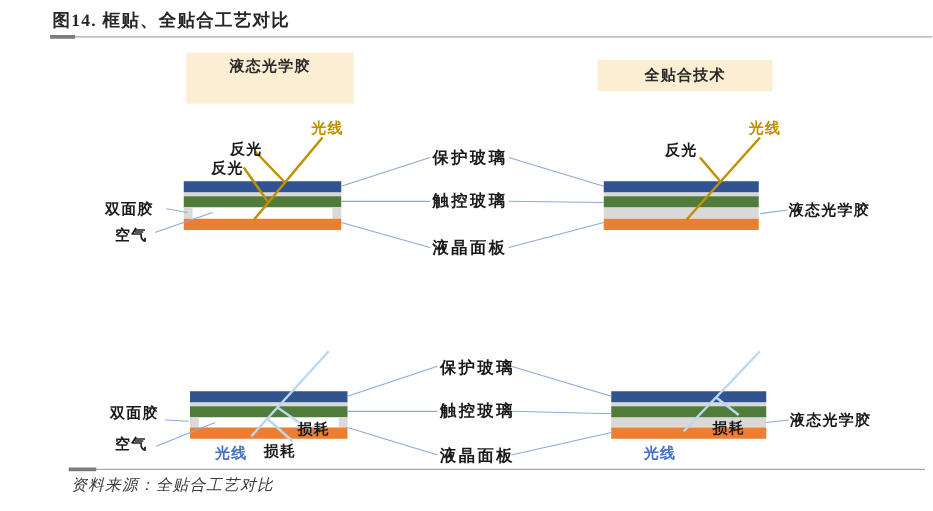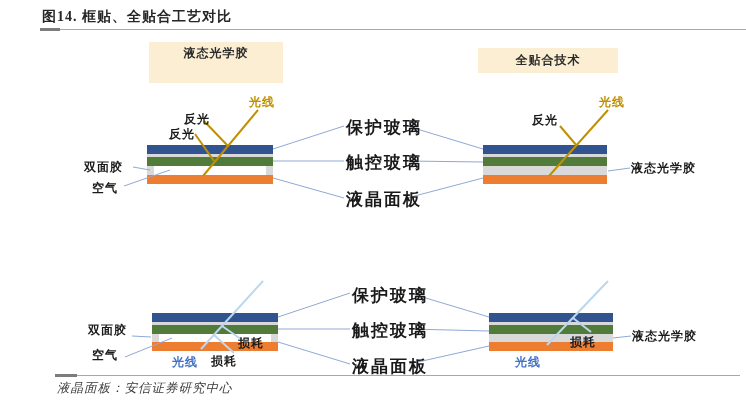--- a/index.html
+++ b/index.html
@@ -1,21 +1,21 @@
 <!DOCTYPE html>
 <html><head>
 <meta charset="utf-8">
 <style>
   html,body{margin:0;padding:0;background:#fff;}
   #canvas{position:relative;width:746px;height:409px;background:#ffffff;overflow:hidden;
           font-family:"Liberation Serif",serif;}
   .abs{position:absolute;}
   .lbl{position:absolute;font-family:"Liberation Serif",serif;font-weight:bold;
        font-size:12px;color:#1a1a1a;white-space:nowrap;letter-spacing:1px;line-height:1.1;}
-  .glass-lbl{font-size:17px;letter-spacing:2px;}
+  .glass-lbl{font-size:13px;letter-spacing:2px;}
   .gold{color:#BF9000;}
   .bluetxt{color:#4472C4;}
   .title{position:absolute;left:42px;top:8px;font-size:14px;font-weight:bold;color:#262626;
          letter-spacing:1px;}
   .rule{position:absolute;height:1px;background:#A8A8A8;}
   .rule-dark{position:absolute;height:3px;background:#7c7c7c;}
   .hdr{position:absolute;background:#FBEED3;color:#2b2b2b;font-weight:bold;font-size:12px;
        text-align:center;letter-spacing:1px;}
   .bar{position:absolute;}
   .source{position:absolute;left:57px;top:380px;font-style:italic;font-size:12.5px;
@@ -128,15 +128,15 @@
   <span class="lbl glass-lbl" style="left:352px;top:287px;">保护玻璃</span>
   <span class="lbl glass-lbl" style="left:352px;top:322px;">触控玻璃</span>
   <span class="lbl glass-lbl" style="left:352px;top:358px;">液晶面板</span>
 
   <span class="lbl" style="left:570px;top:336px;">损耗</span>
   <span class="lbl" style="left:632px;top:330px;">液态光学胶</span>
   <span class="lbl bluetxt" style="left:515px;top:356px;">光线</span>
 
   <div class="rule" style="left:55px;top:375px;width:685px;"></div>
   <div class="rule-dark" style="left:55px;top:374px;width:22px;"></div>
-  <div class="source">液晶面板：安信证券研究中心</div>
+  <div class="source">资料来源：全贴合工艺对比</div>
 
 </div>
 
 </body></html>

